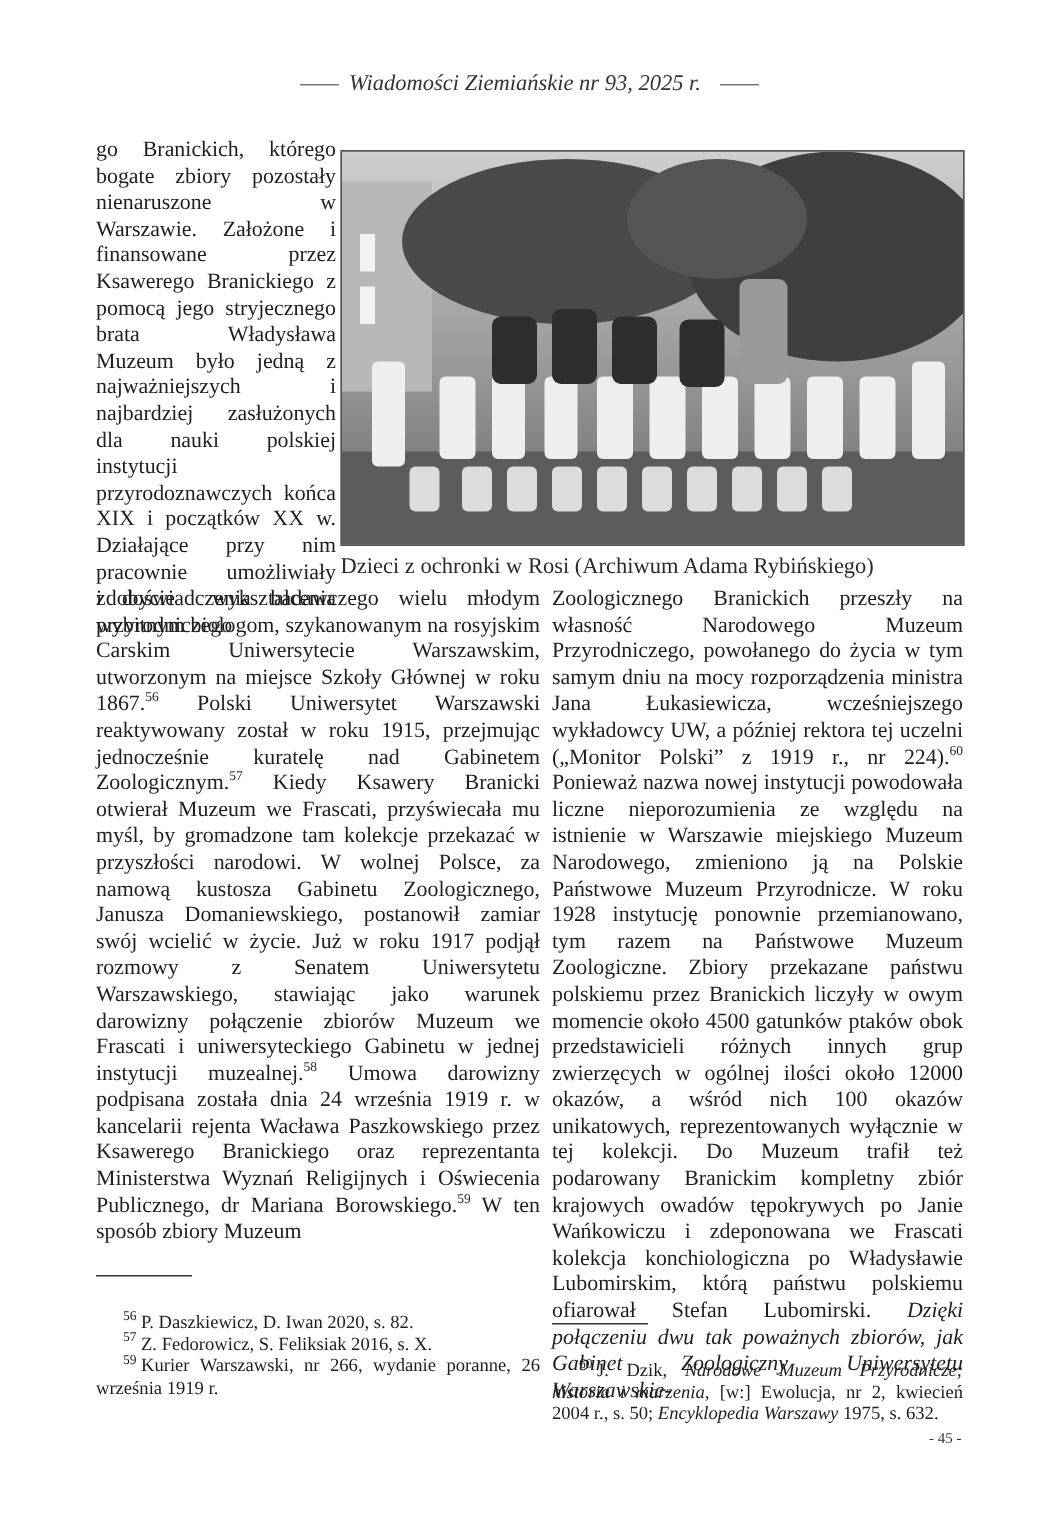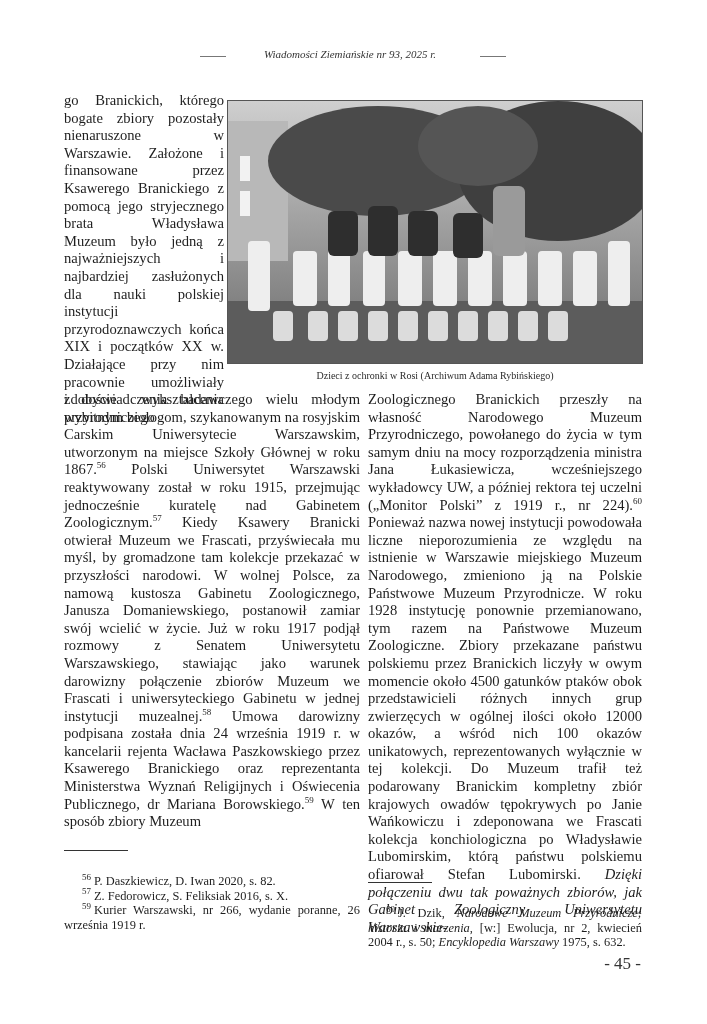--- a/index.html
+++ b/index.html
@@ -3,43 +3,43 @@
 <meta charset="utf-8">
 <style>
   html, body { margin: 0; padding: 0; background: #ffffff; }
   body { width: 707px; height: 1024px; position: relative; overflow: hidden;
          font-family: "DejaVu Serif", "Liberation Serif", serif; color: #1e1e1e; }
   .header { position: absolute; top: 48px; left: 0; width: 707px; height: 16px; }
   .header .rule { position: absolute; top: 8px; height: 1px; background: #777; }
   .header .rule.l { left: 200px; width: 26px; }
   .header .rule.r { left: 480px; width: 26px; }
   .header .title { position: absolute; left: 228px; width: 244px; top: 0; text-align: center;
-                   font-family: "Liberation Serif", serif; font-style: italic; font-size: 11px; color: #333; }
+                   font-family: "Liberation Serif", serif; font-style: italic; font-size: 15px; color: #333; }
   .para { position: absolute; font-family: "Liberation Serif", serif; font-size: 14.6px; line-height: 17.6px;
           text-align: justify; margin: 0; }
   .para sup { font-size: 9px; line-height: 0; }
   .narrow { left: 64px; width: 160px; top: 92px; }
   .leftfull { left: 64px; width: 296px; top: 391px; text-indent: 0; }
   .rightcol { left: 368px; width: 274px; top: 391px; }
   .photo { position: absolute; left: 227px; top: 100px; width: 414px; height: 262px; overflow: hidden;
            border: 1px solid #555; background: #8a8a8a; }
   .photo svg { display: block; }
-  .caption { position: absolute; left: 227px; width: 416px; top: 370px; text-align: center;
-             font-family: "Liberation Serif", serif; font-size: 10px; color: #2a2a2a; }
+  .caption { position: absolute; left: 227px; width: 416px; top: 370px; 
+             font-family: "Liberation Serif", serif; font-size: 15px; color: #2a2a2a; }
   .fnrule { position: absolute; height: 1px; background: #333; width: 64px; }
   .fnrule.l { left: 64px; top: 850px; }
   .fnrule.r { left: 368px; top: 882px; }
   .footnotes { position: absolute; font-family: "Liberation Serif", serif; font-size: 12.4px; line-height: 14.6px; margin-top: 20px; }
   .footnotes.l { left: 64px; width: 296px; top: 854px; }
   .footnotes.r { left: 368px; width: 274px; top: 886px; }
   .fn { margin: 0; text-align: justify; }
   .fn .num { font-size: 9px; vertical-align: super; line-height: 0; padding-left: 18px; margin-right: 3px; }
   .fn em { font-style: italic; }
   .pagenum { position: absolute; right: 66px; top: 954px; font-family: "Liberation Serif", serif;
-             font-size: 17px; color: #333; }
+             font-size: 10px; color: #333; }
   em { }
 </style>
 </head>
 <body>
 
 <div class="header">
   <div class="rule l"></div>
   <div class="title">Wiadomości Ziemiańskie nr 93, 2025 r.</div>
   <div class="rule r"></div>
 </div>

